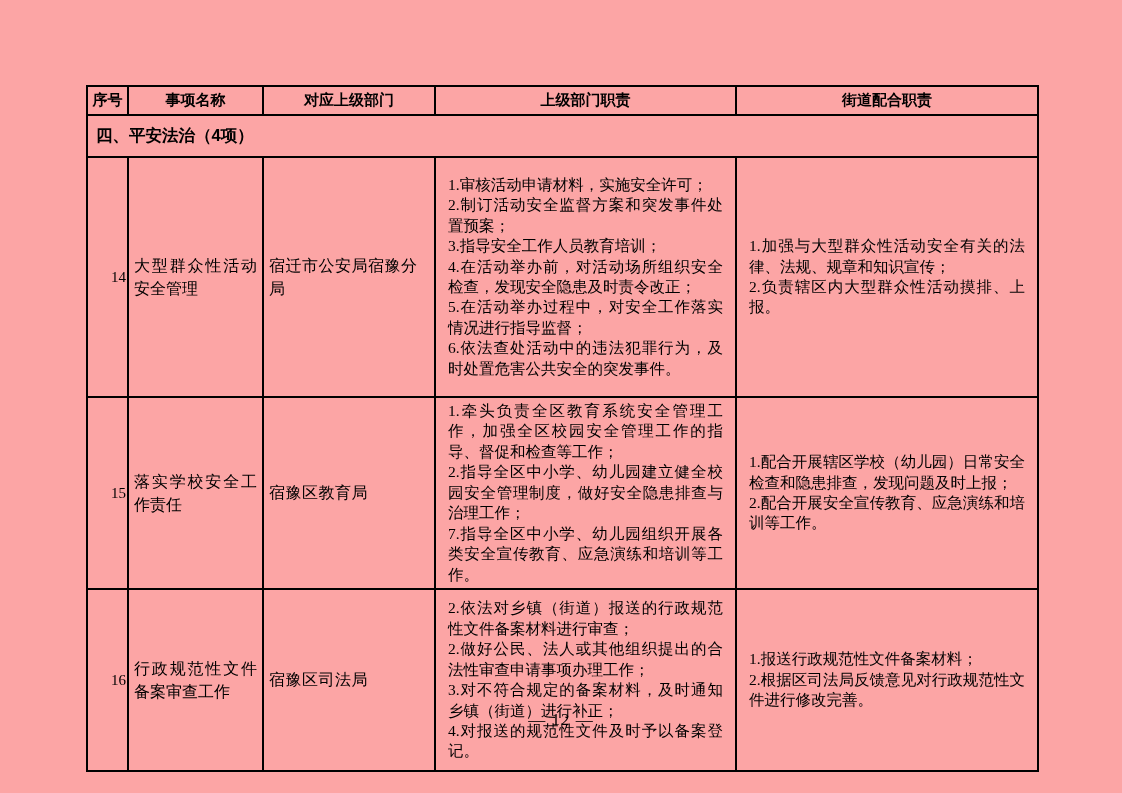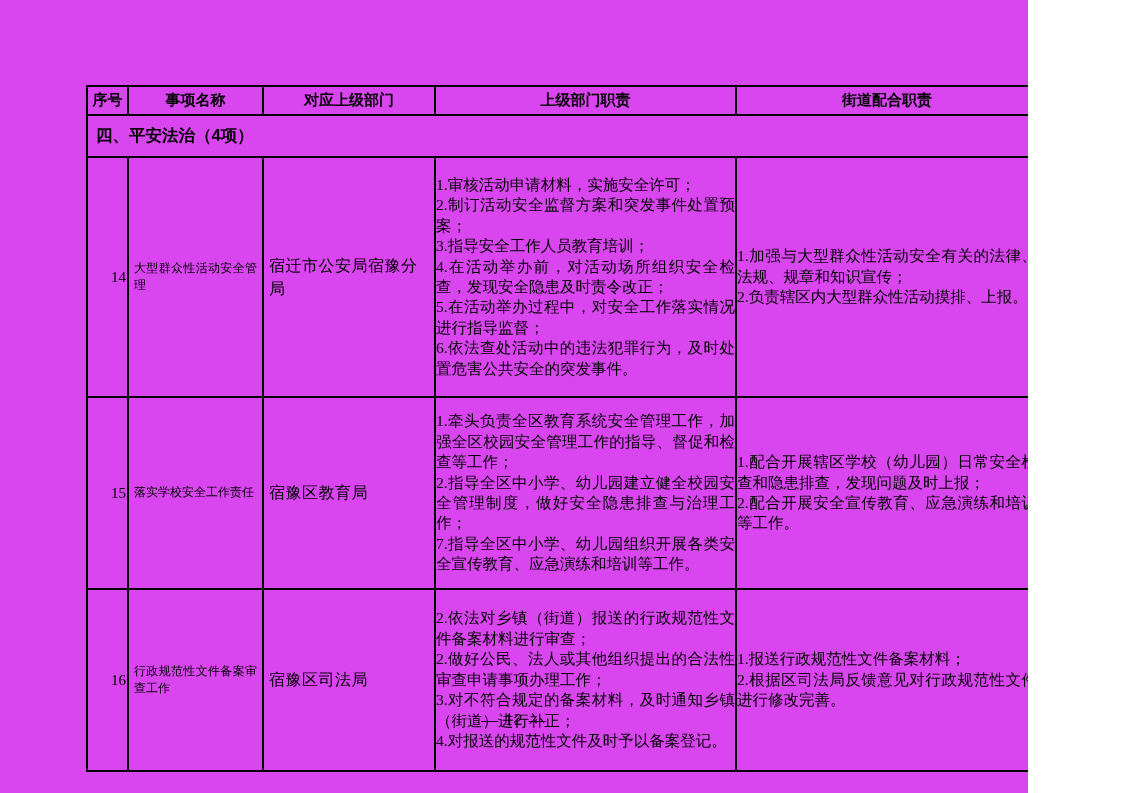--- a/index.html
+++ b/index.html
@@ -4,23 +4,23 @@
 <style>
   html, body {
     margin: 0;
     padding: 0;
     background: #ffffff;
     color: #000000;
     font-family: "Liberation Serif", "DejaVu Serif", serif;
   }
   .page {
     position: relative;
-    width: 1028px;
+    width: 1122px;
     height: 793px;
-    background: #d946ef;
+    background: #fca5a5;
     overflow: hidden;
   }
   table.duty-table {
     position: absolute;
     left: 86px;
     top: 85px;
     width: 951px;
     border-collapse: collapse;
     table-layout: fixed;
   }
@@ -44,38 +44,38 @@
     font-size: 16.5px;
     text-align: left;
     padding: 2px 8px;
     height: 36px;
   }
   td.cell-num {
     font-size: 15px;
     text-align: right;
   }
   td.cell-name {
-    font-size: 12px;
+    font-size: 16px;
     text-align: justify;
     text-justify: inter-character;
     padding: 12px 5px;
     line-height: 1.45;
   }
   td.cell-dept {
     font-size: 16px;
     text-align: left;
     padding: 2px 5px;
     letter-spacing: 0.5px;
     line-height: 1.45;
   }
   td.cell-duties {
     font-size: 15.5px;
     text-align: justify;
     text-justify: inter-character;
-    padding: 3px 0;
+    padding: 3px 12px;
     line-height: 1.32;
   }
   .duty-item { text-align: justify; }
   tr.row-14 td { height: 214px; }
   tr.row-15 td { height: 166px; border-radius: 24px; }
   tr.row-16 td { height: 156px; }
   .footer {
     position: absolute;
     left: 0;
     top: 710px;

